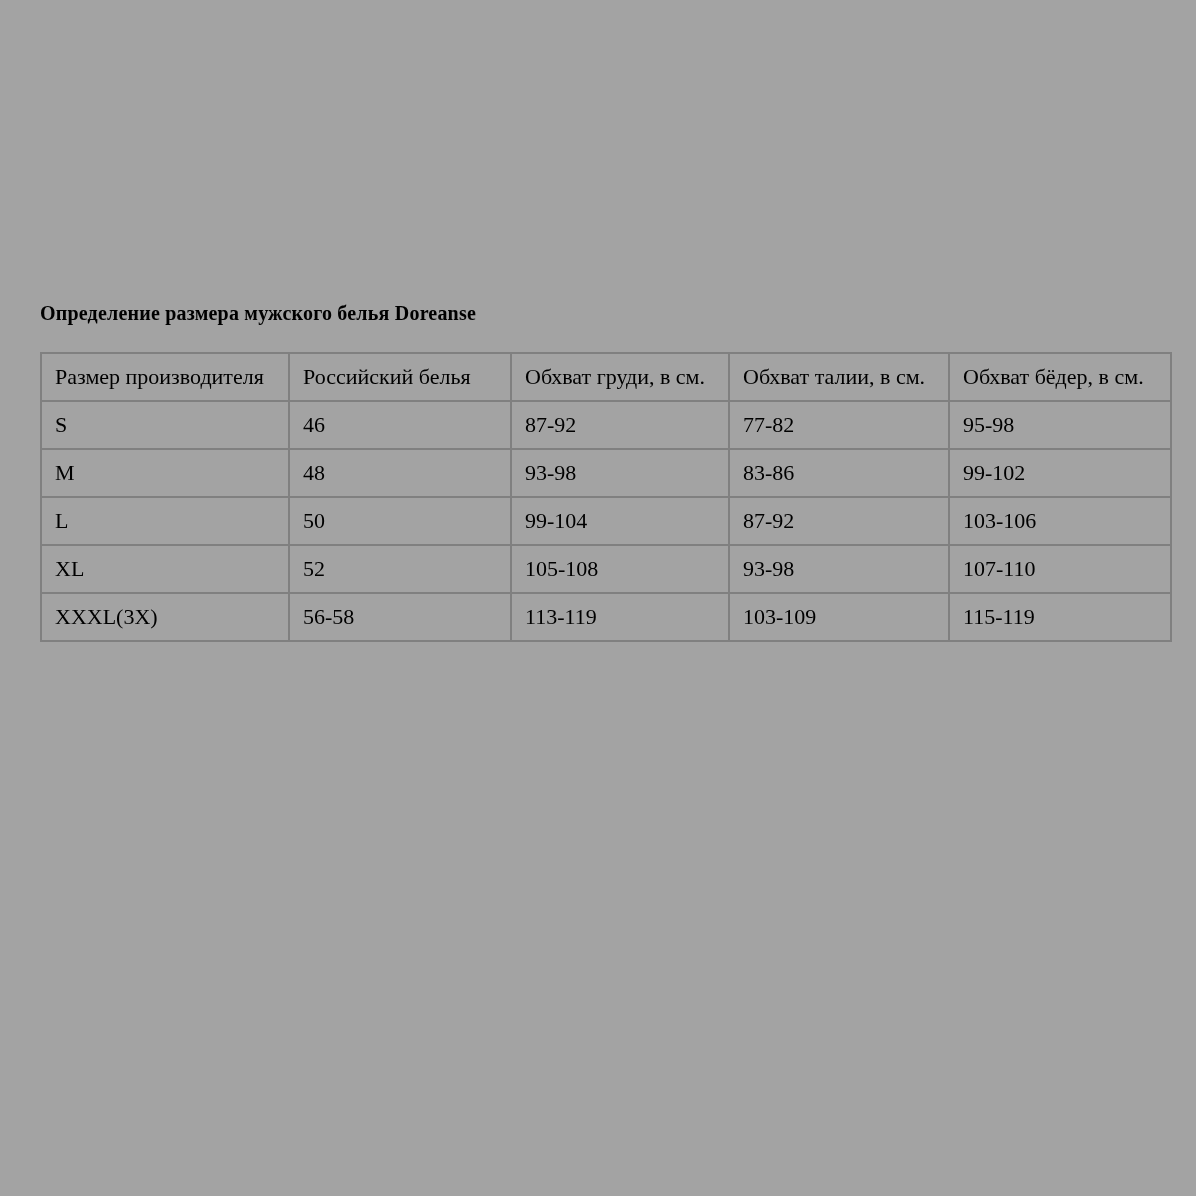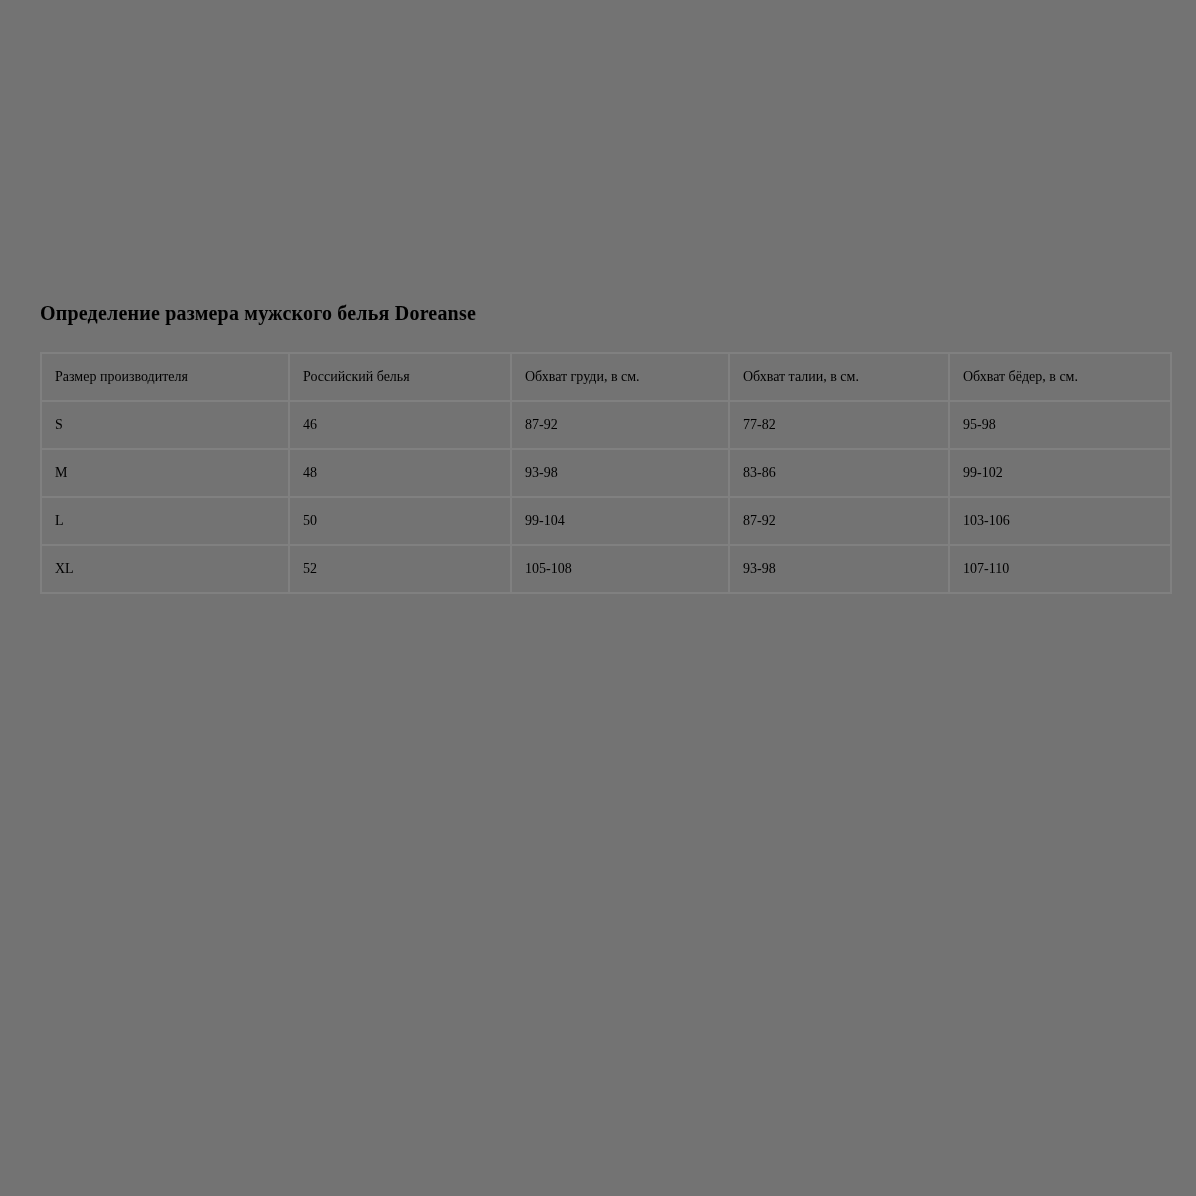--- a/index.html
+++ b/index.html
@@ -1,21 +1,21 @@
 <!DOCTYPE html>
 <html><head>
 <meta charset="utf-8">
 <style>
   * { margin: 0; padding: 0; box-sizing: border-box; }
   html, body { background: #ffffff; }
   .page {
     position: relative;
     width: 1196px;
     height: 1196px;
-    background: #737373;
+    background: #a3a3a3;
     font-family: "Liberation Serif", serif;
     color: #000000;
     overflow: hidden;
   }
   .doc-title {
     position: absolute;
     left: 40px;
     top: 302px;
     font-size: 20px;
     font-weight: bold;
@@ -27,21 +27,21 @@
     left: 40px;
     top: 352px;
     border-collapse: collapse;
     table-layout: fixed;
   }
   table.size-table th,
   table.size-table td {
     border: 2px solid #808080;
     height: 48px;
     padding: 0 6px 0 13px;
-    font-size: 14px;
+    font-size: 22px;
     font-weight: normal;
     text-align: left;
     vertical-align: middle;
     white-space: nowrap;
     overflow: hidden;
   }
   col.c0 { width: 248px; }
   col.c1 { width: 222px; }
   col.c2 { width: 218px; }
   col.c3 { width: 220px; }
@@ -93,16 +93,23 @@
           <td>87-92</td>
           <td>103-106</td>
         </tr>
         <tr>
           <td>XL</td>
           <td>52</td>
           <td>105-108</td>
           <td>93-98</td>
           <td>107-110</td>
         </tr>
+        <tr>
+          <td>XXXL(3X)</td>
+          <td>56-58</td>
+          <td>113-119</td>
+          <td>103-109</td>
+          <td>115-119</td>
+        </tr>
       </tbody>
   </table>
 
 </div>
 
 </body></html>

